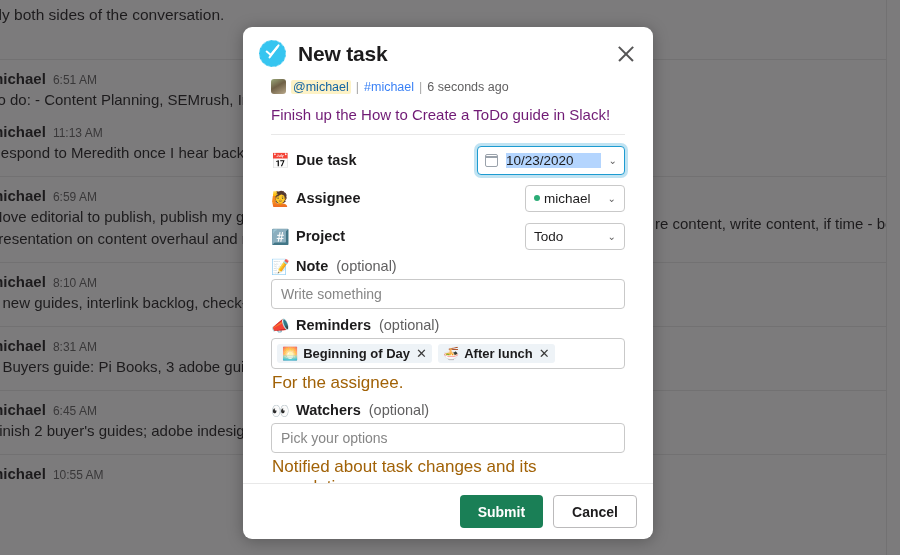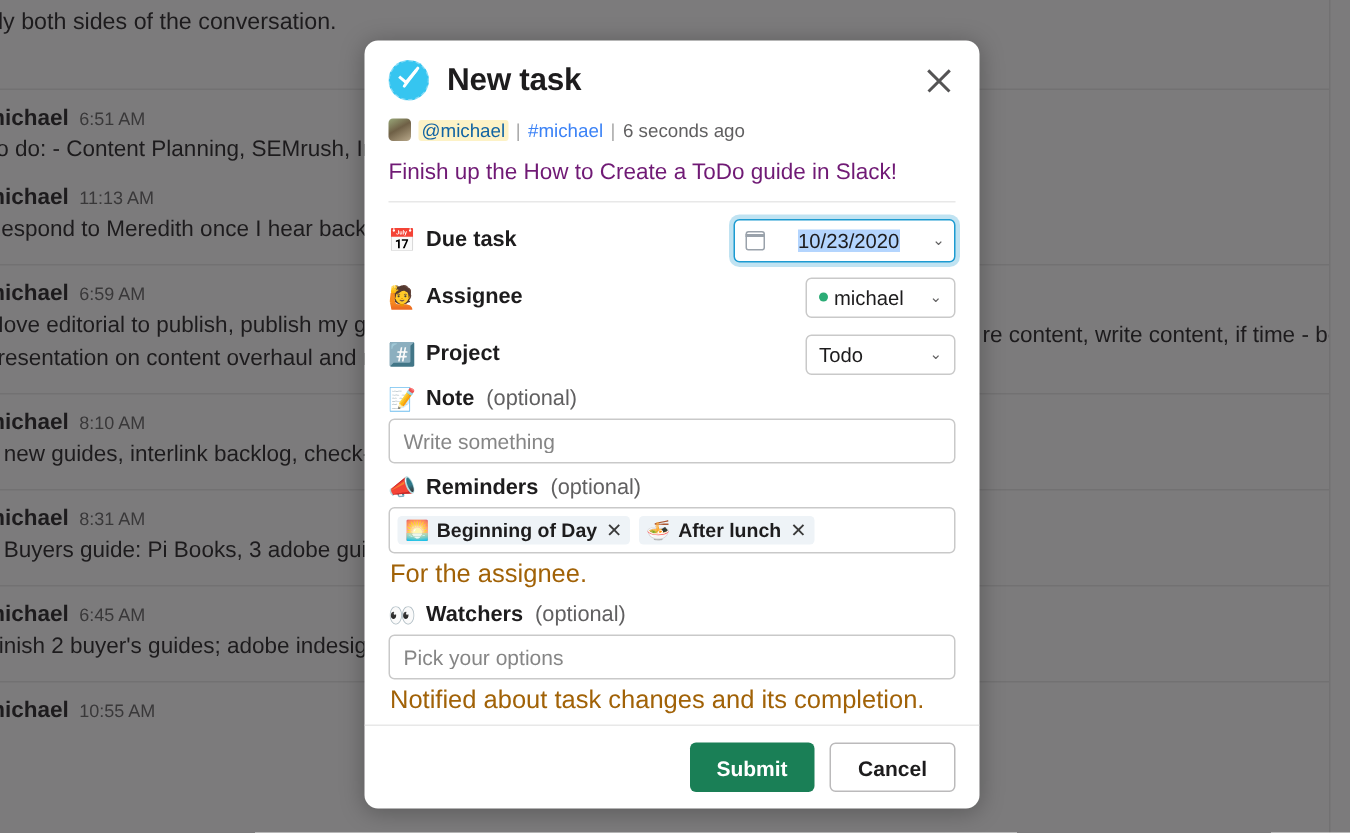--- a/index.html
+++ b/index.html
@@ -139,21 +139,21 @@
     left: 1px; top: 10px;
     width: 20px; height: 1.7px;
     background: #1d1c1d;
     display: block;
   }
   .close-btn i:first-child { transform: rotate(45deg); }
   .close-btn i:last-child  { transform: rotate(-45deg); }
 
   
   .modal-body {
-    padding: 0 16px;
+    padding: 0 28px;
     flex: 1 1 auto;
     overflow: hidden;
   }
   .meta-line {
     display: flex;
     align-items: center;
     gap: 5px;
     font-size: 12.5px;
     color: #616061;
     margin-top: 2px;
@@ -216,21 +216,21 @@
 
   
   .date-select {
     width: 148px; height: 29px;
     border: 1px solid #1d9bd1;
     box-shadow: 0 0 0 3px rgba(29,155,209,0.28);
     border-radius: 4px;
     display: flex;
     align-items: center;
     padding: 0 7px;
-    gap: 22px;
+    gap: 8px;
     background: #ffffff;
     cursor: pointer;
   }
   .cal-glyph {
     width: 13px; height: 13px;
     border: 1.4px solid #9aa2ab;
     border-radius: 2px;
     position: relative;
     flex: 0 0 auto;
   }

